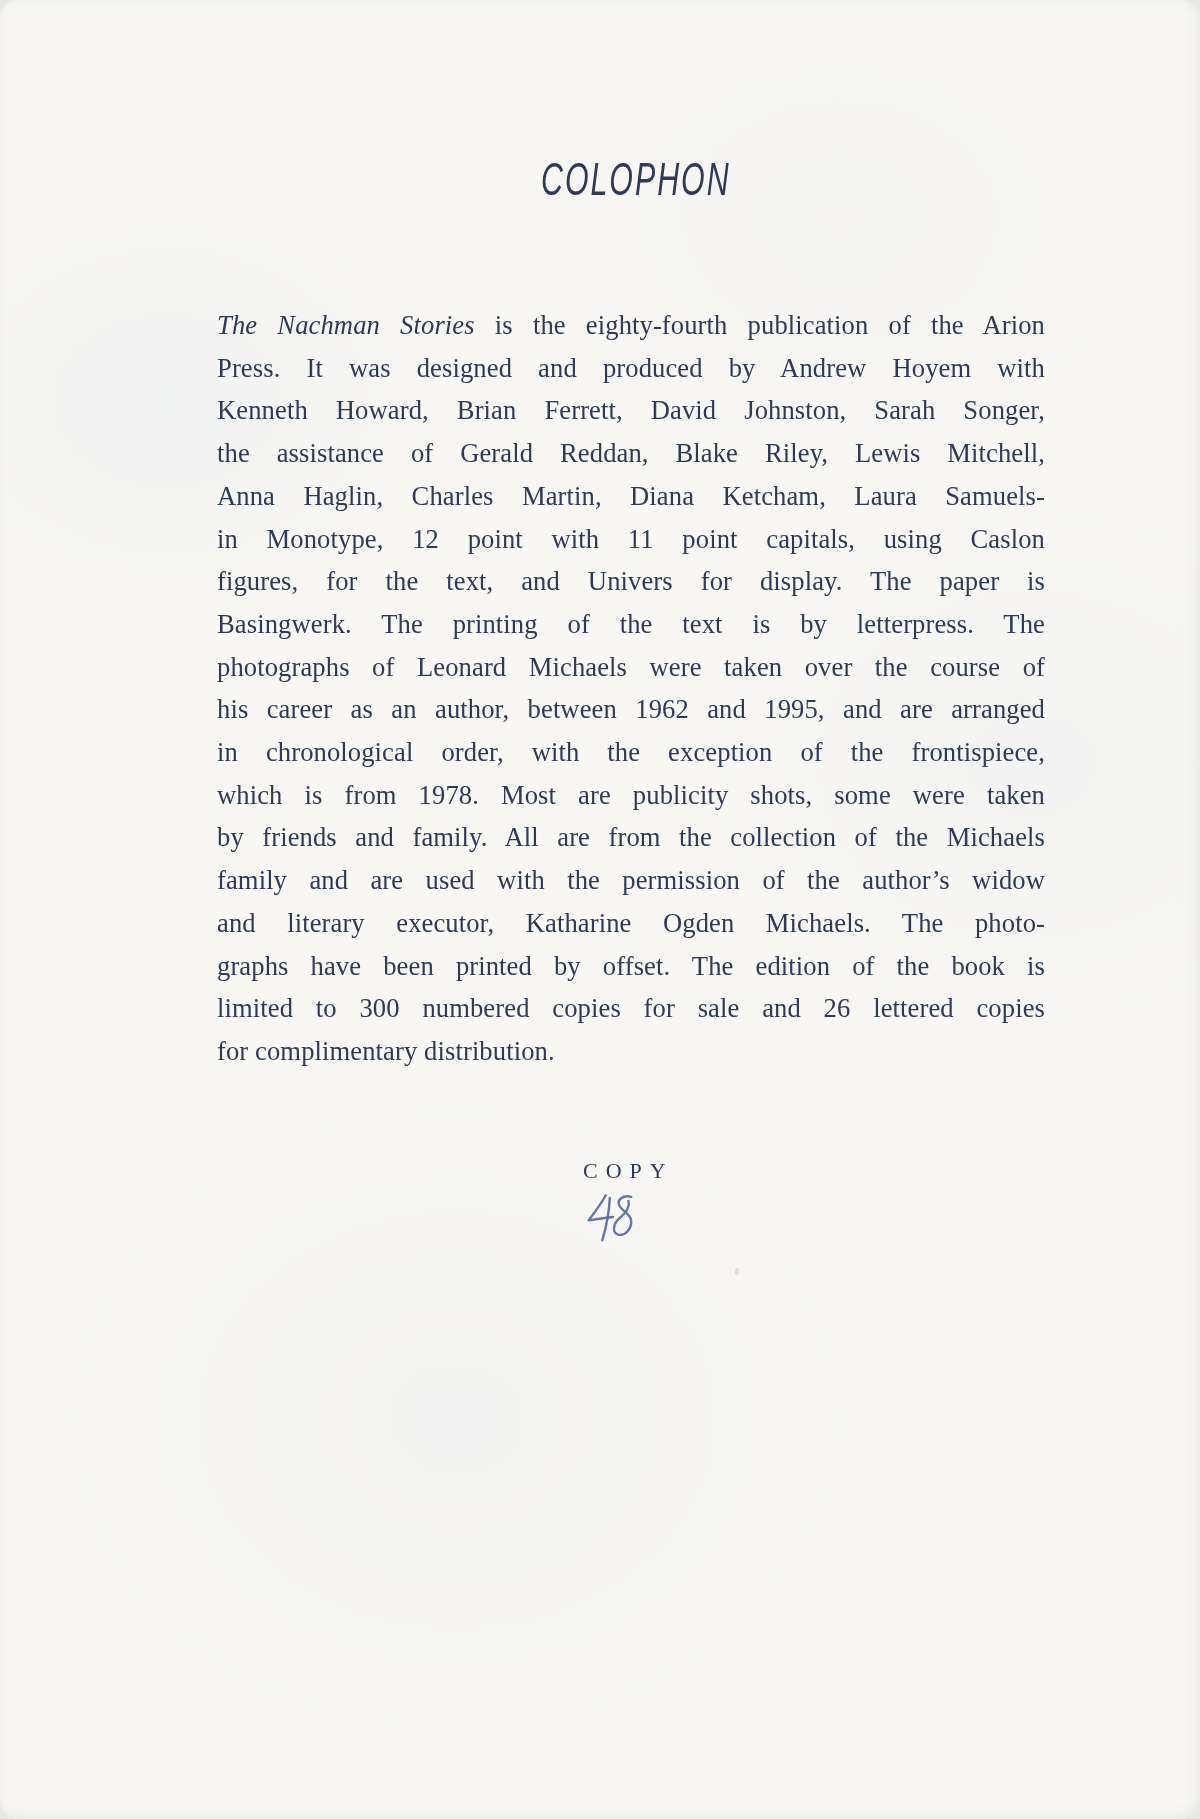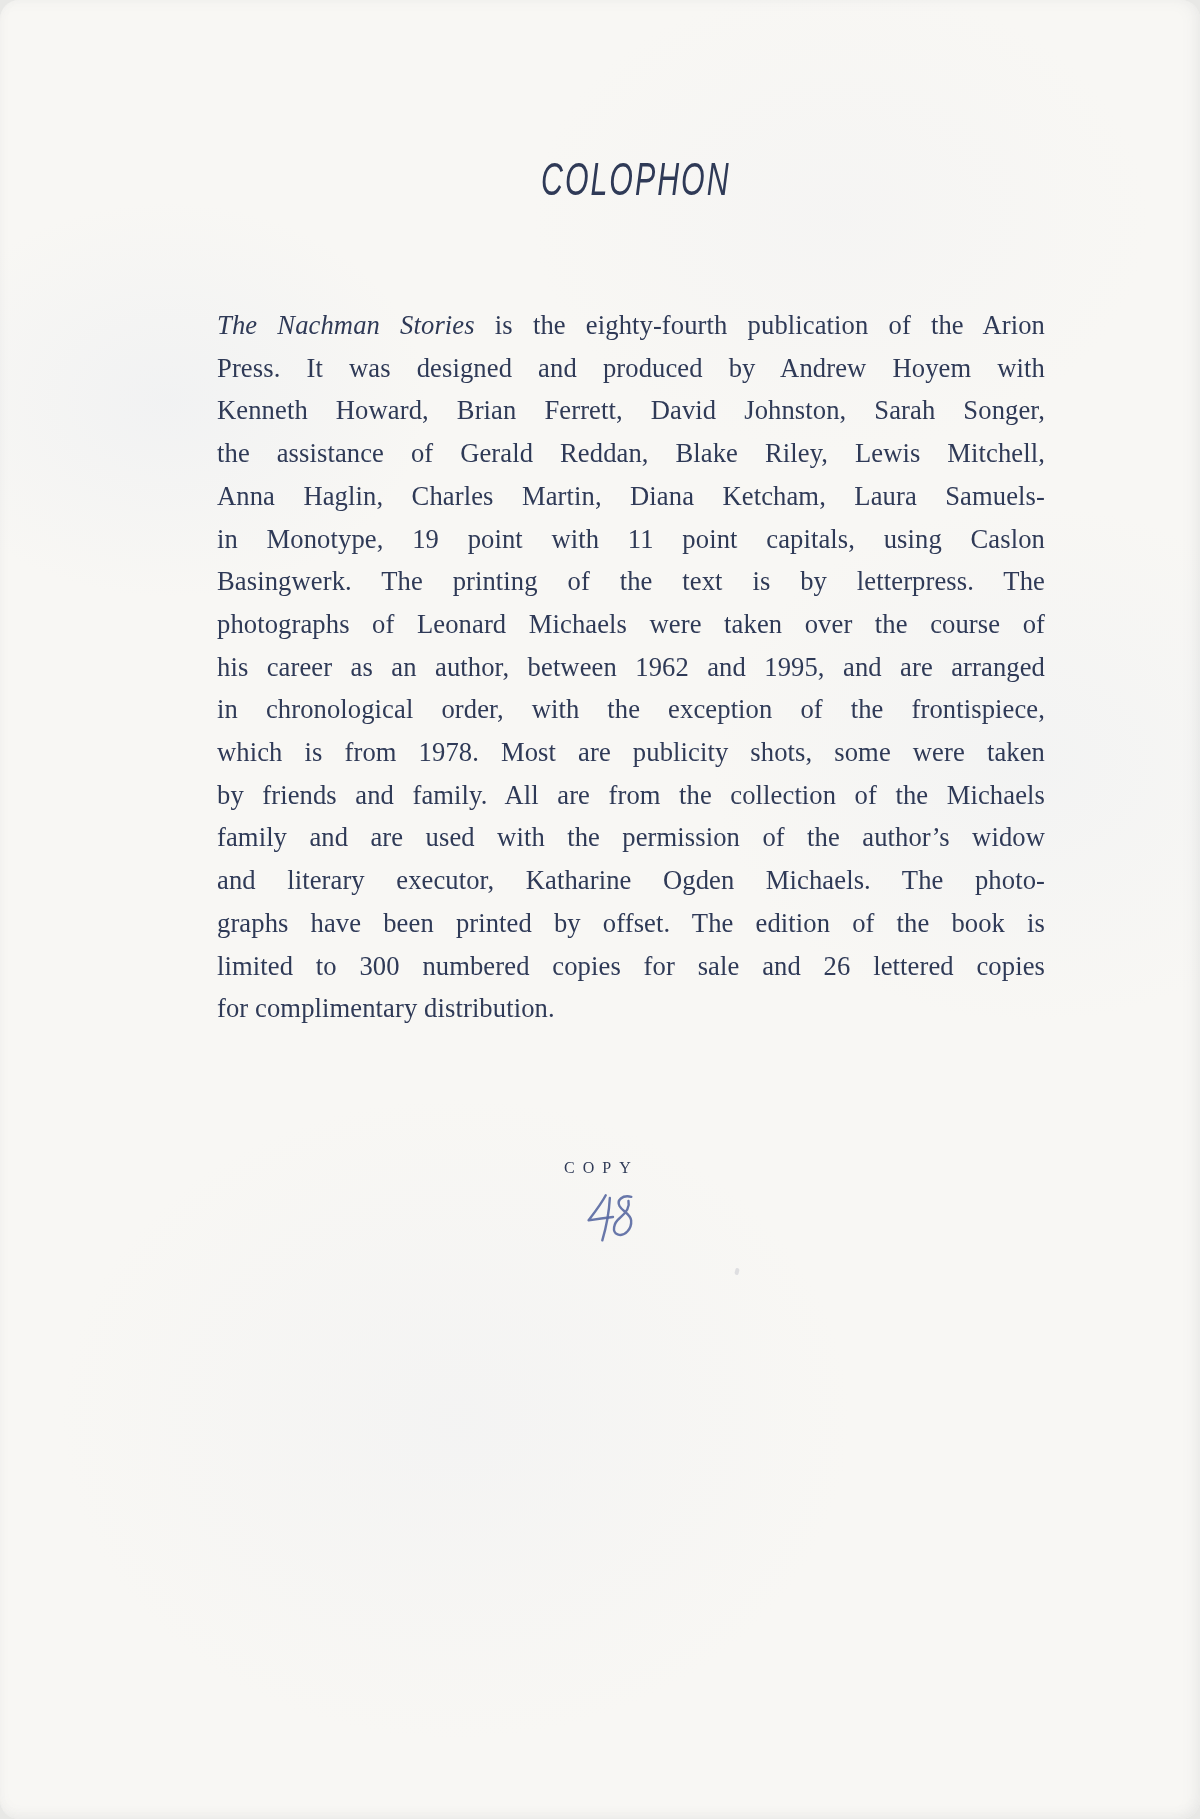--- a/index.html
+++ b/index.html
@@ -55,23 +55,23 @@
     white-space: normal;
   }
   .colophon-paragraph .line.last {
     text-align-last: left;
   }
   .lead-italic {
     font-style: italic;
   }
   .copy-label {
     position: absolute;
-    left: 564px;
+    left: 583px;
     top: 1160px;
-    font-size: 16px;
+    font-size: 22px;
     line-height: 1;
     letter-spacing: 8px;
     font-weight: 400;
     white-space: nowrap;
     color: var(--ink, #2f3a57);
   }
   .copy-number {
     position: absolute;
     left: 582px;
     top: 1190px;
@@ -116,21 +116,22 @@
 <div class="scan-page" style="--ink: #2f3a57; --hand: #5b6ba3; --paper: #f8f7f4;">
 
   <div class="colophon-heading">COLOPHON</div>
 
   <div class="colophon-paragraph" id="paragraph">
       <div class="line"><span class="lead-italic">The Nachman Stories</span> is the eighty-fourth publication of the Arion</div>
       <div class="line">Press. It was designed and produced by Andrew Hoyem with</div>
       <div class="line">Kenneth Howard, Brian Ferrett, David Johnston, Sarah Songer,</div>
       <div class="line">the assistance of Gerald Reddan, Blake Riley, Lewis Mitchell,</div>
       <div class="line">Anna Haglin, Charles Martin, Diana Ketcham, Laura Samuels-</div>
-      <div class="line">in Monotype, 19 point with 11 point capitals, using Caslon</div>
+      <div class="line">in Monotype, 12 point with 11 point capitals, using Caslon</div>
+      <div class="line">figures, for the text, and Univers for display. The paper is</div>
       <div class="line">Basingwerk. The printing of the text is by letterpress. The</div>
       <div class="line">photographs of Leonard Michaels were taken over the course of</div>
       <div class="line">his career as an author, between 1962 and 1995, and are arranged</div>
       <div class="line">in chronological order, with the exception of the frontispiece,</div>
       <div class="line">which is from 1978. Most are publicity shots, some were taken</div>
       <div class="line">by friends and family. All are from the collection of the Michaels</div>
       <div class="line">family and are used with the permission of the author’s widow</div>
       <div class="line">and literary executor, Katharine Ogden Michaels. The photo-</div>
       <div class="line">graphs have been printed by offset. The edition of the book is</div>
       <div class="line">limited to 300 numbered copies for sale and 26 lettered copies</div>

